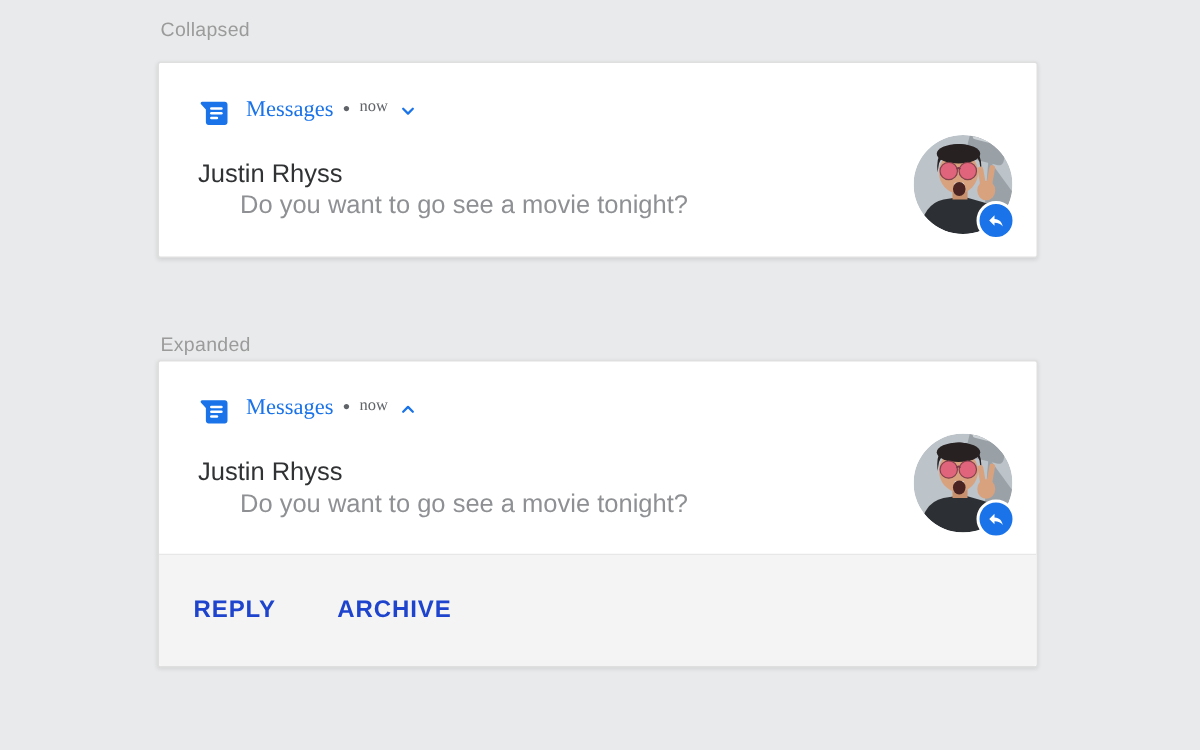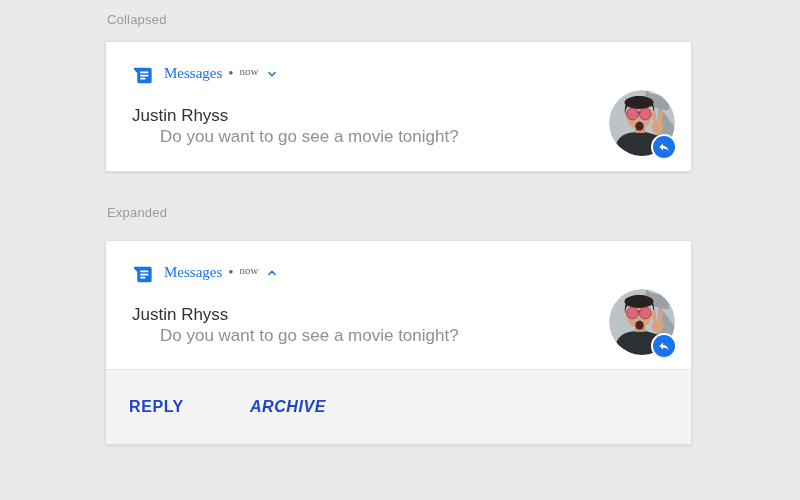--- a/index.html
+++ b/index.html
@@ -9,21 +9,21 @@
     font-family:"Liberation Sans", sans-serif;
     -webkit-font-smoothing:antialiased;
   }
   .stage{position:relative;width:800px;height:500px;overflow:hidden;background:#e9eaeb;}
 
   .section-label{
     position:absolute;left:107px;
     font-size:13px;color:#9b9b9b;letter-spacing:.2px;
   }
   #label-collapsed{top:12px;}
-  #label-expanded{top:205px;text-align:right;}
+  #label-expanded{top:222px;text-align:right;}
 
   .card{
     position:absolute;left:105px;width:587px;
     background:#ffffff;
     border:1px solid #dfdfdf;border-radius:2px;
     box-shadow:0 1px 3px rgba(0,0,0,.10);
     box-sizing:border-box;
   }
   #card-collapsed{top:41px;height:131px;}
   #card-expanded{top:240px;height:205px;}
@@ -65,21 +65,21 @@
     border-radius:0 0 2px 2px;
     display:flex;align-items:center;
     padding-left:23px;box-sizing:border-box;
   }
   .action-btn{
     background:none;border:none;padding:0;margin:0;
     font-family:inherit;
     color:#1e44cd;font-size:16px;font-weight:700;letter-spacing:.6px;
     cursor:pointer;
   }
-  .action-btn + .action-btn{margin-left:66px;font-style:italic;}
+  .action-btn + .action-btn{margin-left:41px;}
 </style>
 </head>
 <body>
 
 <div class="stage">
 
   <div class="section-label" id="label-collapsed">Collapsed</div>
 
   <div class="card" id="card-collapsed">
     <div class="card-body">

